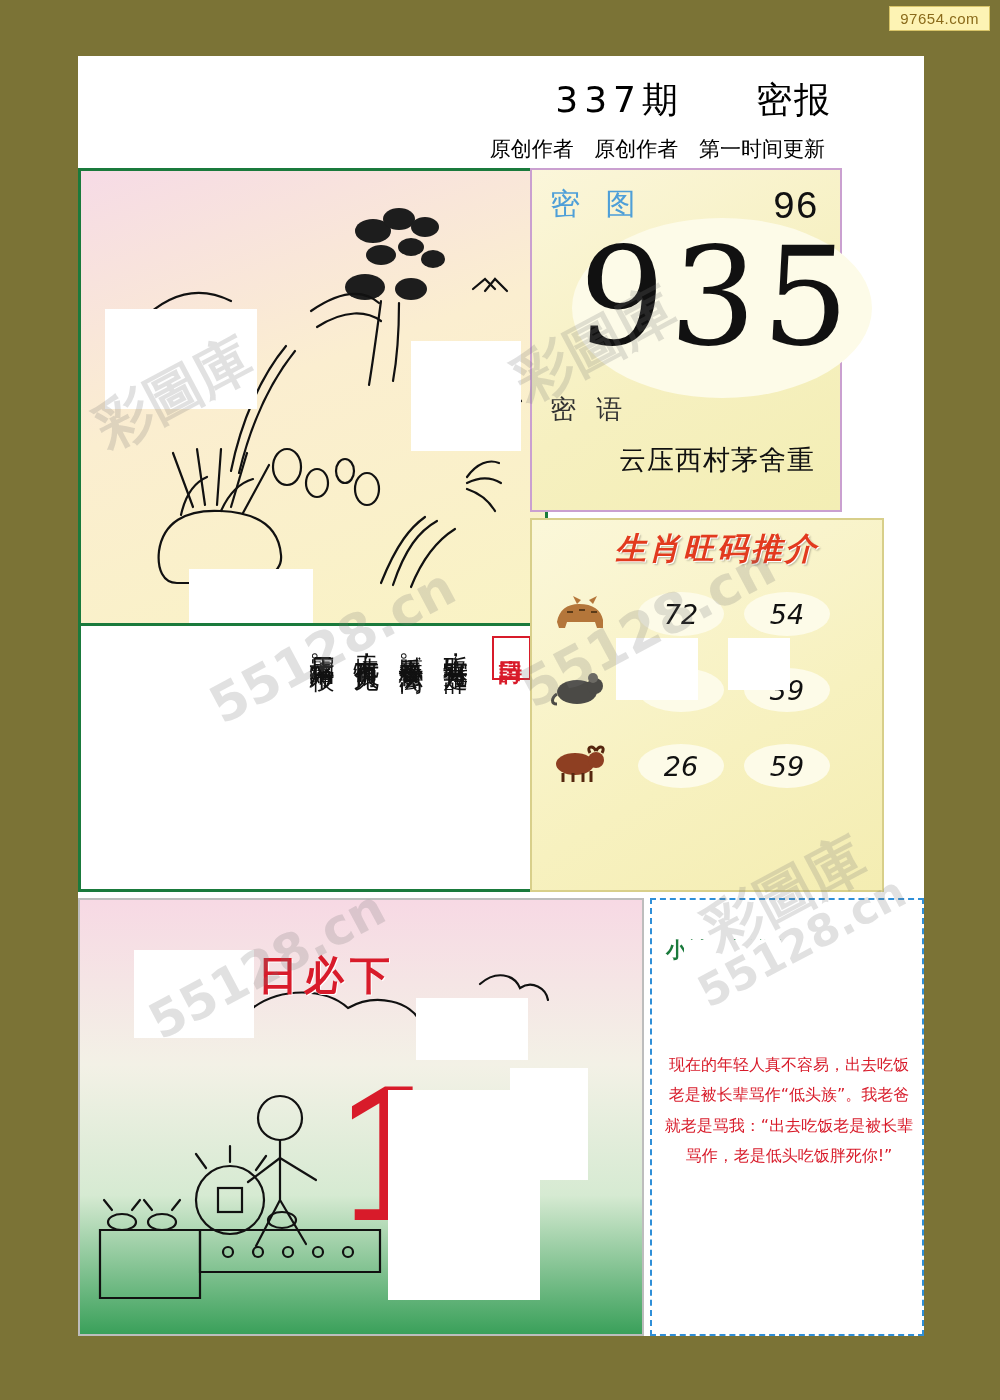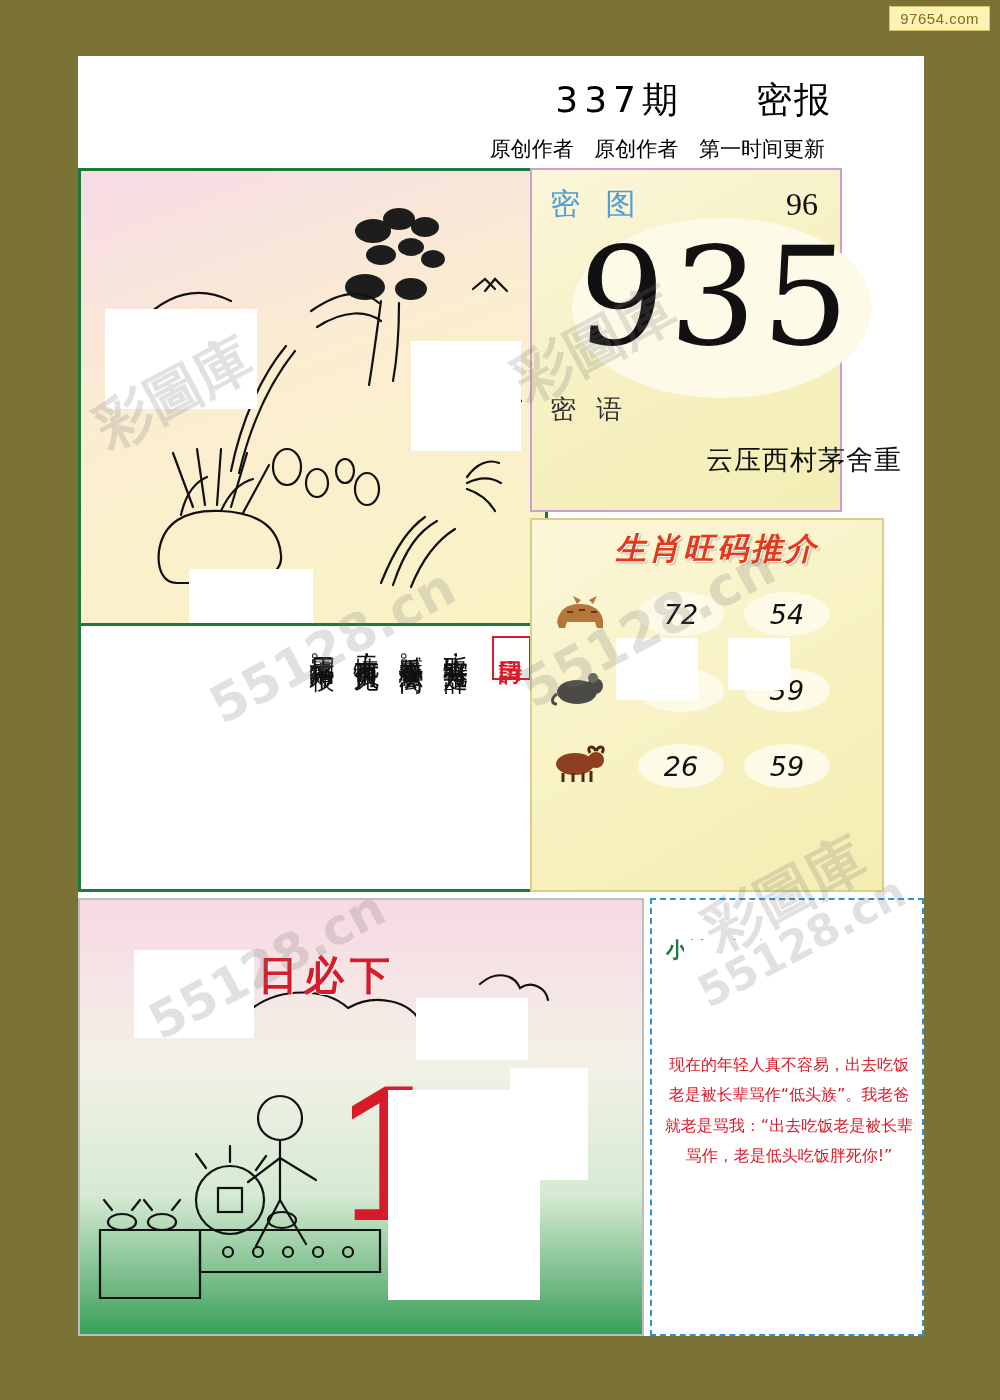--- a/index.html
+++ b/index.html
@@ -129,23 +129,23 @@
     position: absolute;
     left: 18px; top: 14px;
     font-size: 30px;
     color: #4e9fd8;
     letter-spacing: 8px;
     font-family: "DejaVu Sans", sans-serif;
   }
   .mitu-badge {
     position: absolute;
     right: 22px; top: 16px;
-    font-size: 32px;
+    font-size: 38px;
     color: #111;
-    font-family: Liberation Serif, serif;
+    font-family: Liberation Mono, monospace;
   }
   .mitu-oval {
     position: absolute;
     left: 40px; top: 48px;
     width: 300px; height: 180px;
     border-radius: 50%;
     background: #fdfbe8;
   }
   .mitu-number {
     position: absolute;
@@ -164,21 +164,21 @@
     left: 18px; top: 222px;
     font-size: 26px;
     color: #333;
     letter-spacing: 6px;
     font-family: "DejaVu Sans", sans-serif;
   }
   .miyu-text {
     position: absolute;
     left: 0; top: 272px;
     width: 370px;
-    text-align: right;
+    text-align: center;
     font-size: 27px;
     color: #111;
     font-family: "DejaVu Sans", sans-serif;
     letter-spacing: 1px;
   }
   
   .zodiac-box {
     position: absolute;
     left: 452px;
     top: 462px;

